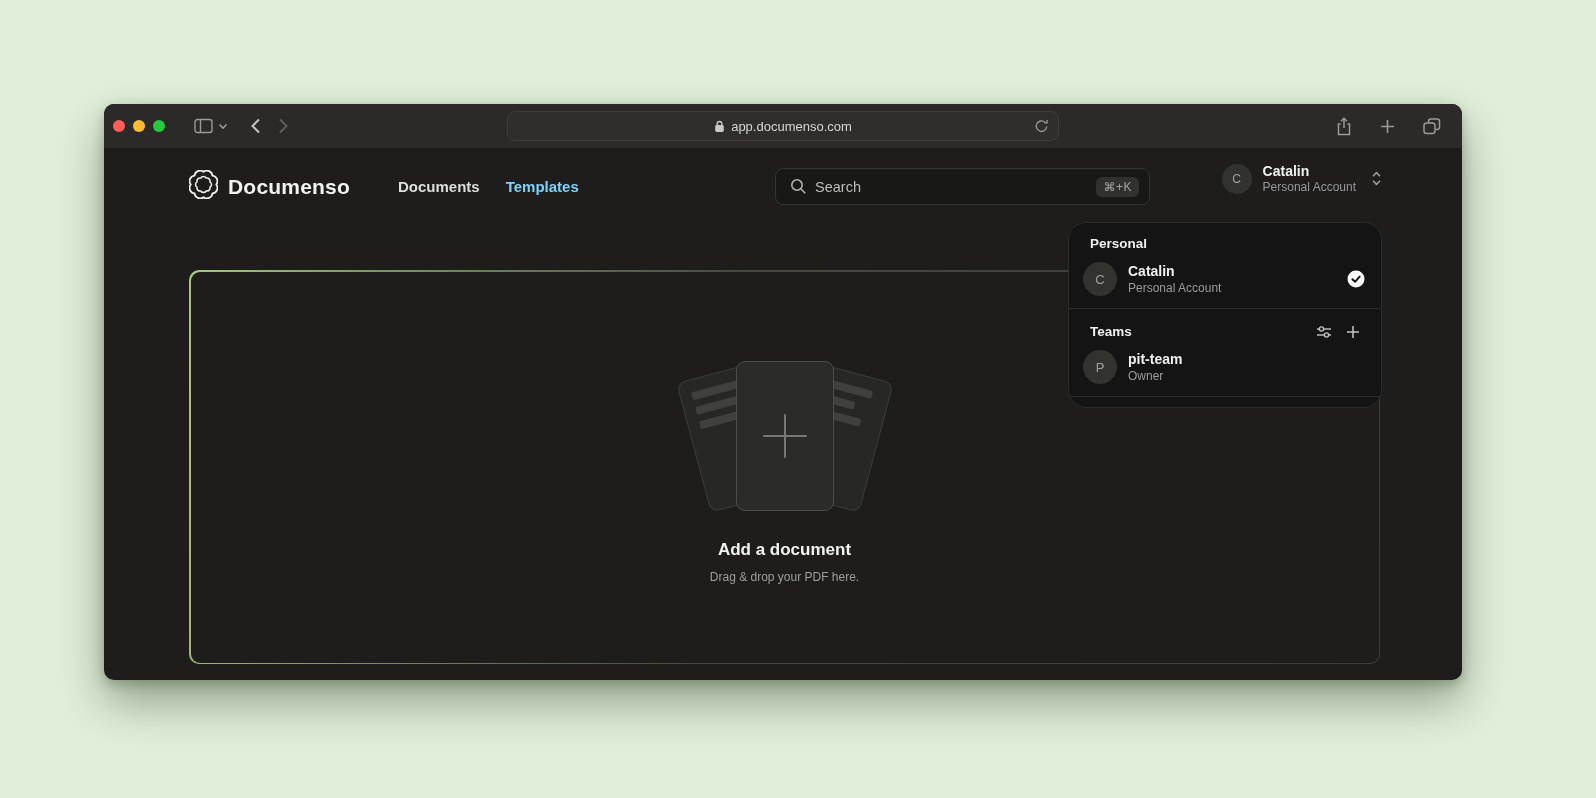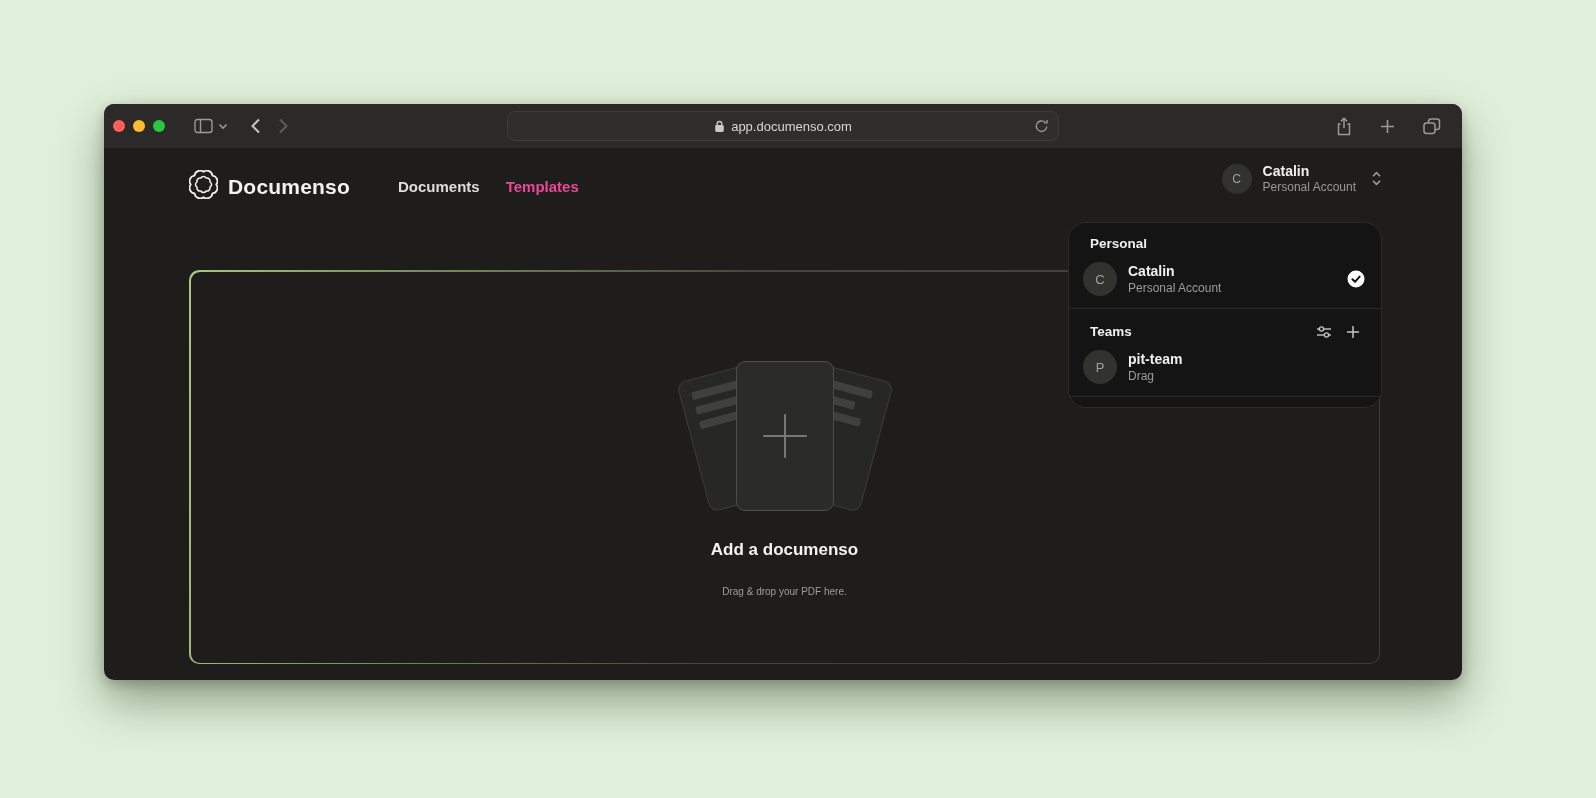--- a/index.html
+++ b/index.html
@@ -37,21 +37,21 @@
   
   .app-header {
     height:77px; display:flex; align-items:center; padding:0 82px 0 85px;
     background:#1e1d1b; position:relative;
   }
   .brand { display:flex; align-items:center; gap:10px; }
   .brand-name { color:#f2f2f0; font-size:21px; font-weight:bold; letter-spacing:.2px; }
   .nav { display:flex; gap:26px; margin-left:48px; }
   .nav-link { font-size:15px; font-weight:bold; cursor:pointer; }
   .nav-link.active { color:#dededc; }
-  .nav-link.inactive { color:#ec4899; }
+  .nav-link.inactive { color:#7dd3fc; }
   .searchbox {
     position:absolute; left:671px; top:20px; width:375px; height:37px;
     background:#181816; border:1px solid #343432; border-radius:8px;
     display:flex; align-items:center; padding:0 10px; color:#bcbcba; font-size:14.5px;
   }
   .searchbox .mag { display:flex; margin:0 8px 0 4px; }
   .kbd {
     margin-left:auto; background:#31312f; border-radius:6px; padding:3px 7px;
     font-size:12px; color:#a5a5a3; letter-spacing:.5px;
   }
@@ -92,21 +92,21 @@
     background:#2b2b29; border:1px solid #4c4c4a;
     display:flex; align-items:center; justify-content:center;
   }
   .plus-glyph { position:relative; width:44px; height:44px; }
   .plus-glyph:before, .plus-glyph:after {
     content:""; position:absolute; background:#787876; border-radius:1px;
   }
   .plus-glyph:before { left:50%; top:0; width:2px; height:44px; margin-left:-1px; }
   .plus-glyph:after  { top:50%; left:0; height:2px; width:44px; margin-top:-1px; }
   .dz-title { margin-top:15px; color:#f3f3f1; font-size:17px; font-weight:bold; }
-  .dz-sub   { margin-top:26px; color:#9d9d9b; font-size:10px; }
+  .dz-sub   { margin-top:10px; color:#9d9d9b; font-size:12px; }
   
   .menu {
     position:absolute; right:80px; top:118px; width:314px;
     background:#141414; border:1px solid #2b2b2b; border-radius:18px;
     color:#e6e6e4; z-index:20; padding-bottom:8px;
   }
   .menu-section-label {
     font-size:13.5px; font-weight:bold; color:#f0f0ee; padding:13px 21px 4px;
     display:flex; align-items:center;
   }
@@ -209,20 +209,30 @@
         </svg>
       </span>
       <span class="brand-name">Documenso</span>
     </div>
 
     <nav class="nav">
       <span class="nav-link active">Documents</span>
       <span class="nav-link inactive">Templates</span>
     </nav>
 
+    <div class="searchbox">
+      <span class="mag">
+        <svg width="17" height="17" viewBox="0 0 17 17" fill="none" stroke="#b2b2b0" stroke-width="1.6">
+          <circle cx="7" cy="7" r="5.2"></circle>
+          <line x1="11" y1="11" x2="15.2" y2="15.2"></line>
+        </svg>
+      </span>
+      <span>Search</span>
+      <span class="kbd">⌘+K</span>
+    </div>
 
     <div class="account-trigger">
       <div class="avatar sm">C</div>
       <div>
         <div class="acct-name">Catalin</div>
         <div class="acct-sub">Personal Account</div>
       </div>
       <span class="updown">
         <svg width="11" height="17" viewBox="0 0 11 17" fill="none" stroke="#9a9a98" stroke-width="1.6" stroke-linejoin="round">
           <polyline points="2,6.2 5.5,2.6 9,6.2"></polyline>
@@ -246,21 +256,21 @@
           <div class="bars">
               <div class="bar b1"></div>
               <div class="bar b2"></div>
               <div class="bar b3"></div>
             </div>
         </div>
         <div class="card center">
           <div class="plus-glyph"></div>
         </div>
       </div>
-      <div class="dz-title">Add a documenso</div>
+      <div class="dz-title">Add a document</div>
       <div class="dz-sub">Drag &amp; drop your PDF here.</div>
     </div>
   </div>
 
   <div class="menu">
     <div class="menu-section-label">Personal</div>
 
     <div class="menu-acct-row">
       <div class="avatar md">C</div>
       <div class="texts">
@@ -294,21 +304,21 @@
             <line x1="1" y1="7" x2="13" y2="7"></line>
           </svg>
         </span>
       </span>
     </div>
 
     <div class="menu-acct-row">
       <div class="avatar md">P</div>
       <div class="texts">
         <span class="row-name">pit-team</span>
-        <span class="row-sub">Drag</span>
+        <span class="row-sub">Owner</span>
       </div>
     </div>
 
     <div class="menu-divider"></div>
 
   </div>
 
 </div>
 
 </body></html>

